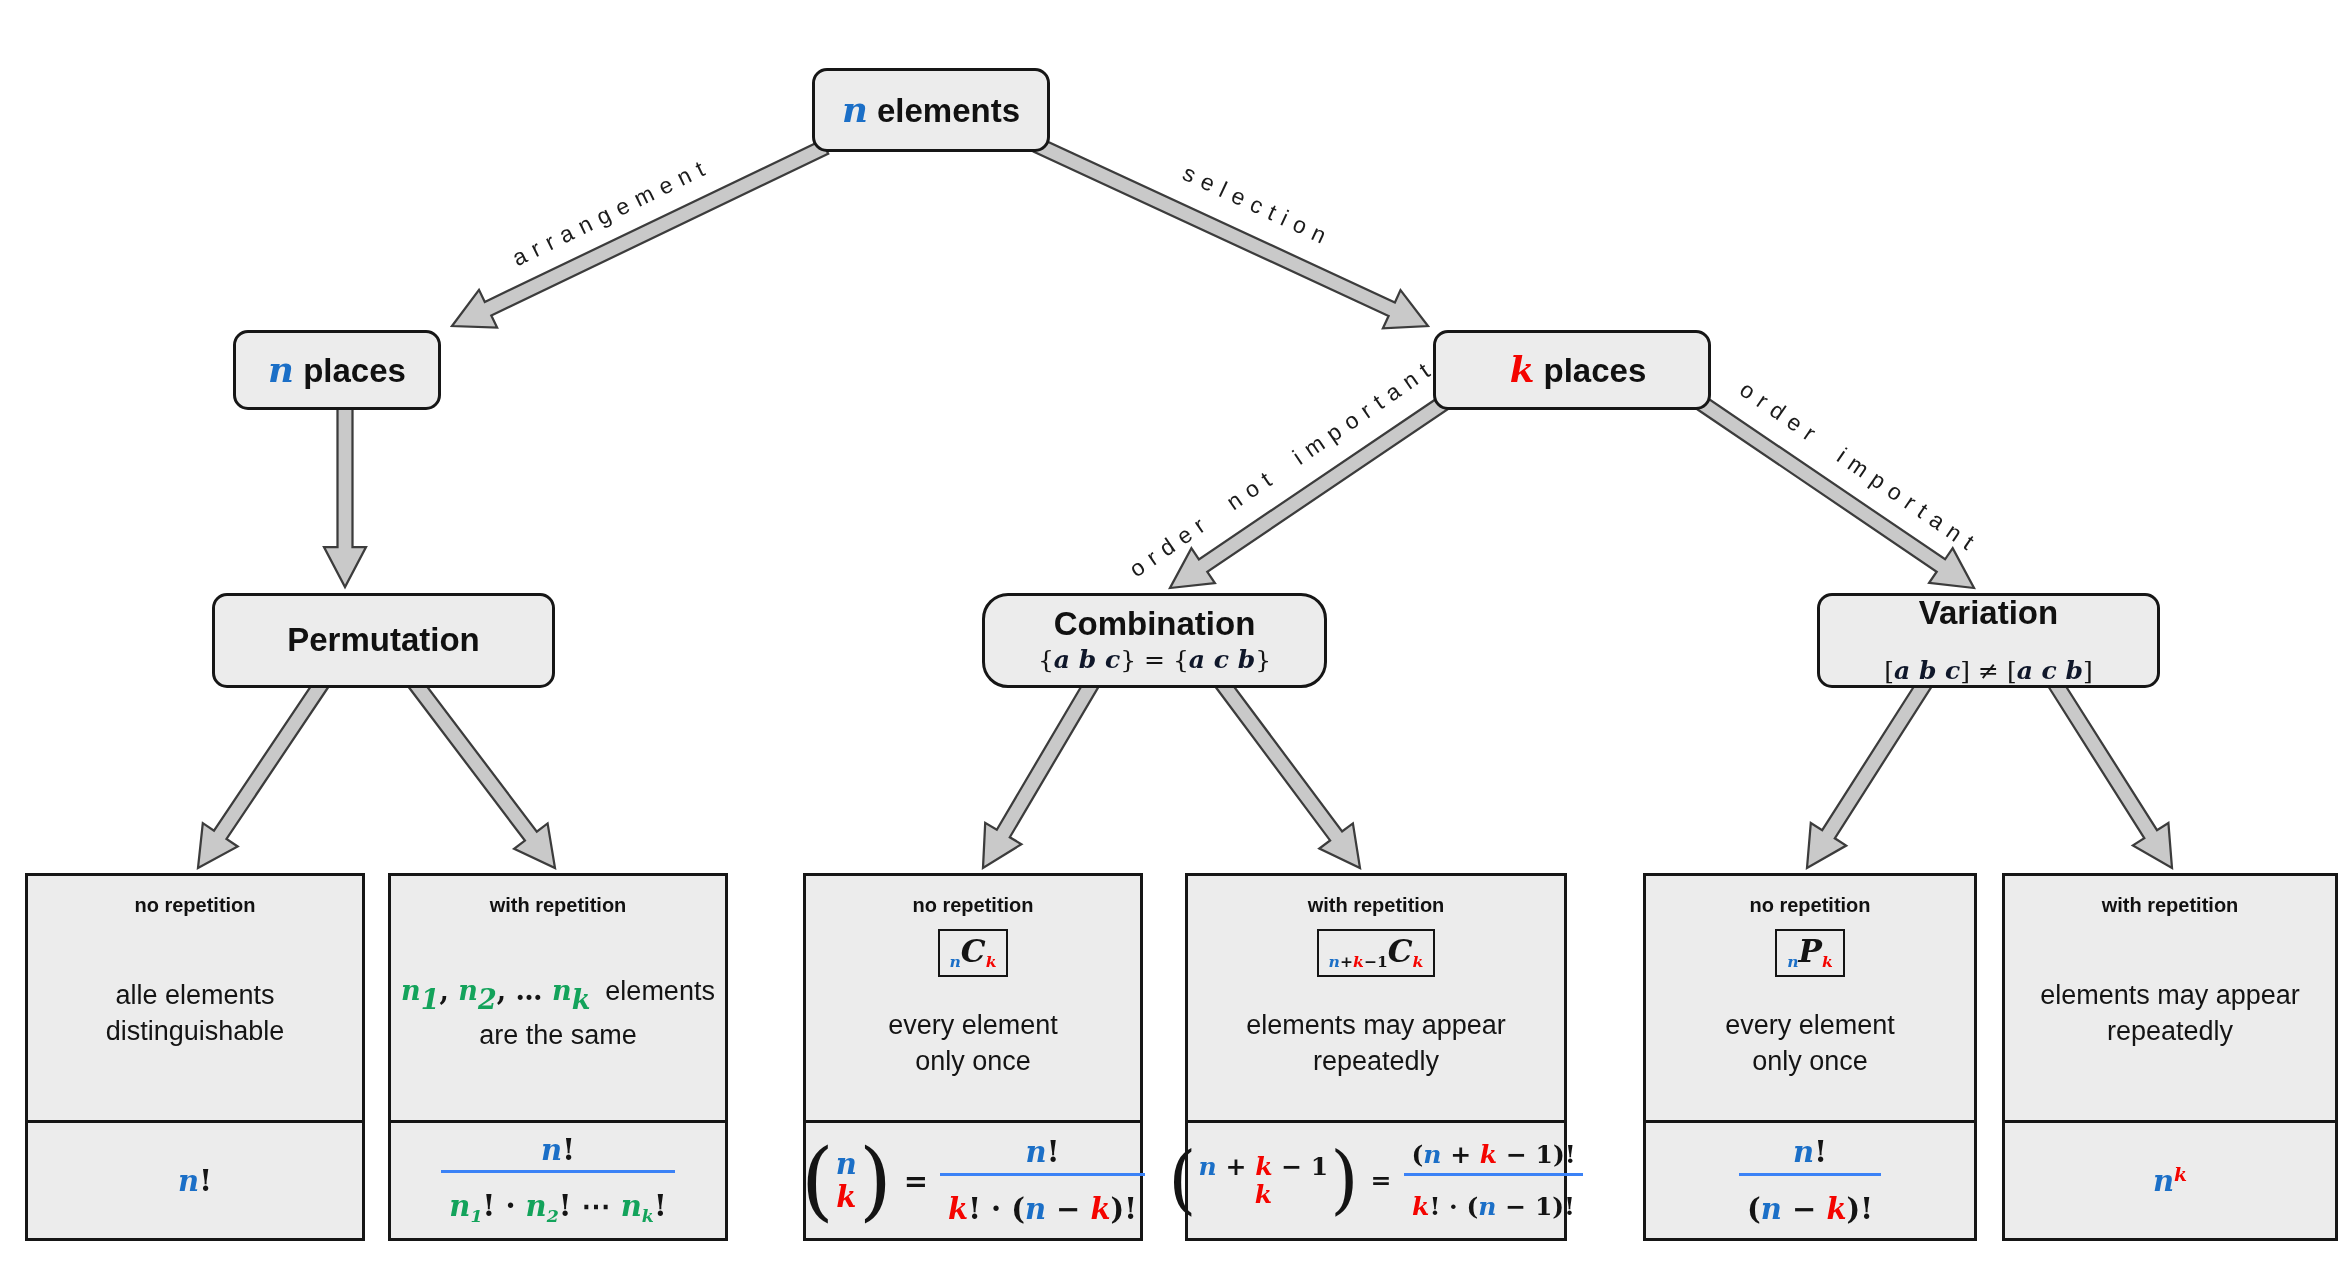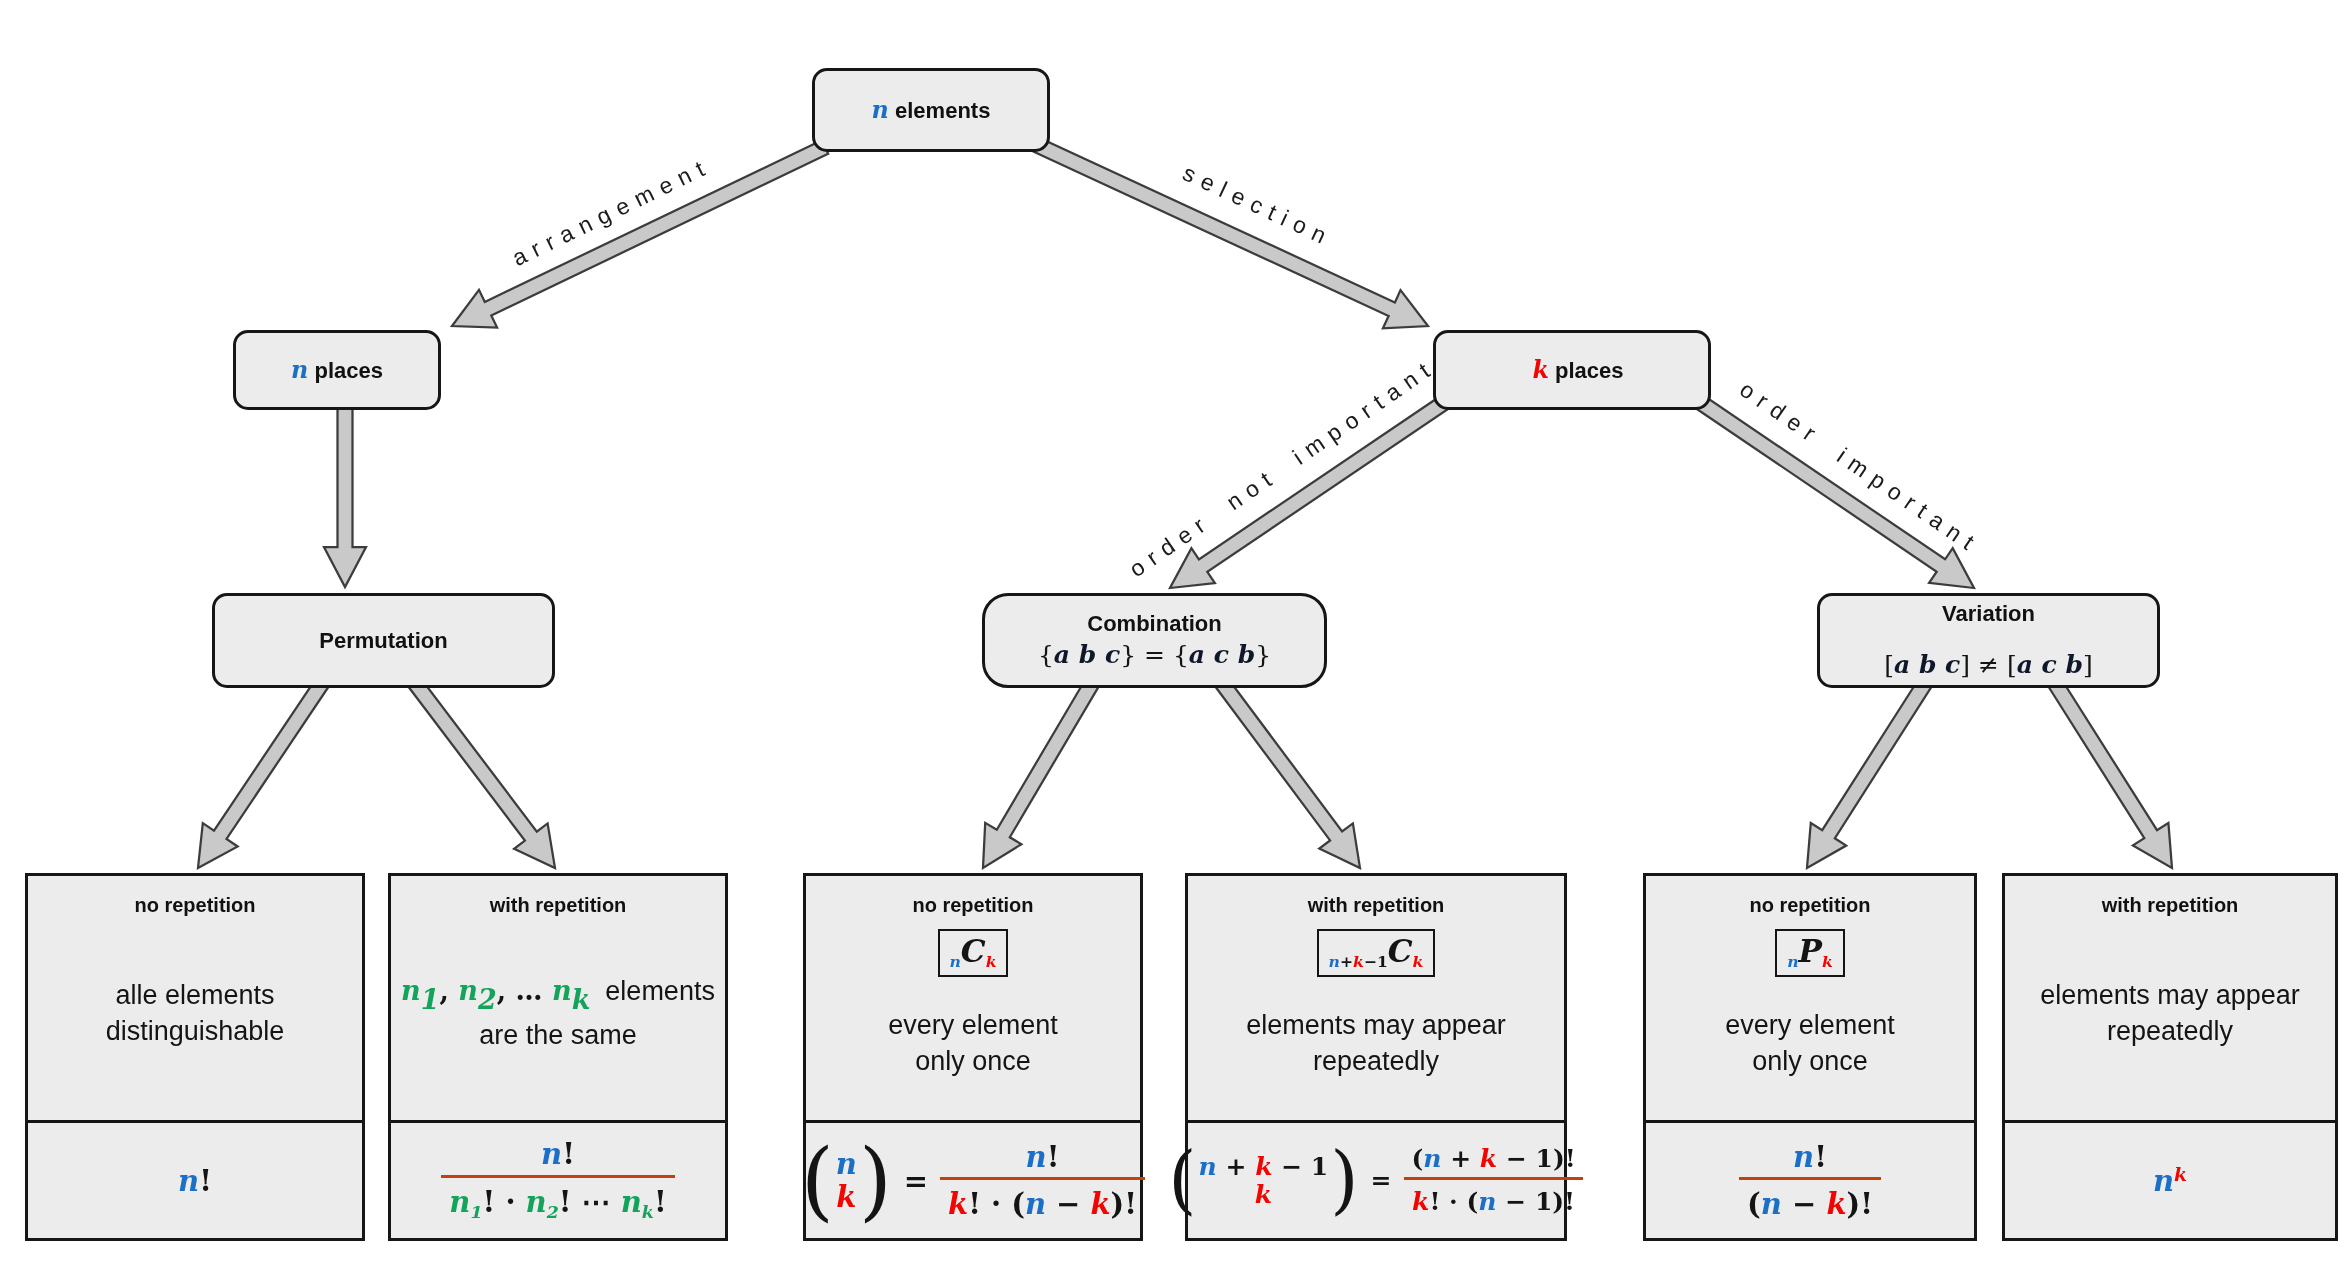--- a/index.html
+++ b/index.html
@@ -14,21 +14,21 @@
           color:#1b1b1b;white-space:nowrap;}
   .node{position:absolute;z-index:2;background:var(--fill);border:3px solid var(--line);
         border-radius:15px;box-sizing:border-box;display:flex;flex-direction:column;
         align-items:center;justify-content:center;}
   #node-root{left:812px;top:68px;width:238px;height:84px;}
   #node-nplaces{left:233px;top:330px;width:208px;height:80px;}
   #node-kplaces{left:1433px;top:330px;width:278px;height:80px;padding-left:12px;}
   #node-perm{left:212px;top:593px;width:343px;height:95px;}
   #node-comb{left:982px;top:593px;width:345px;height:95px;border-radius:26px;}
   #node-var{left:1817px;top:593px;width:343px;height:95px;gap:21px;}
-  .node-title{font-weight:bold;font-size:22px;color:#111;line-height:1.05;}
+  .node-title{font-weight:bold;font-size:33px;color:#111;line-height:1.05;}
   .node-title .tk-b,.node-title .tk-r{font-size:1.08em;}
   .node-sub{font-size:25px;margin-top:4px;color:#141414;}
   .leaf{position:absolute;top:873px;height:368px;z-index:2;background:var(--fill);
         border:3px solid var(--line);box-sizing:border-box;display:flex;flex-direction:column;}
   #leaf-0{left:25px;width:340px;}
   #leaf-1{left:388px;width:340px;}
   #leaf-2{left:803px;width:340px;}
   #leaf-3{left:1185px;width:382px;}
   #leaf-4{left:1643px;width:334px;}
   #leaf-5{left:2002px;width:336px;}
@@ -50,21 +50,21 @@
   .tk-o{color:#141414;font-family:"DejaVu Serif",serif;font-weight:bold;font-style:normal;}
   .tk-u{color:#141414;font-family:"DejaVu Serif",serif;font-weight:normal;font-style:normal;}
   .tk-i{color:#0f172a;font-family:"DejaVu Serif",serif;font-style:italic;font-weight:bold;}
   .tk-p{color:#141414;font-family:Liberation Sans, sans-serif;font-style:normal;font-weight:normal;}
   .tk-t{color:#111;font-family:"Liberation Sans",sans-serif;font-weight:bold;}
   .tk-sub{font-size:.6em;vertical-align:-0.35em;}
   .tk-sup{font-size:.65em;vertical-align:0.55em;}
   .leaf-desc .tk-g{font-size:1.0em;}
   .frac{display:inline-flex;flex-direction:column;align-items:center;}
   .frac .num,.frac .den{padding:0 8px;line-height:1.12;}
-  .frac .den{border-top:3px solid #c2410c;margin-top:4px;padding-top:8px;}
+  .frac .den{border-top:3px solid #3b82f6;margin-top:4px;padding-top:17px;}
   .binom{display:inline-flex;align-items:center;}
   .binom .paren{font-size:2.9em;font-weight:normal;line-height:.85;transform:scaleY(1.02);
         font-family:"DejaVu Serif",serif;}
   .binom .stack{display:inline-flex;flex-direction:column;align-items:center;line-height:1.12;margin:0 2px;}
   .eq{margin:0 12px;}
 </style>
 </head>
 <body>
 
 <div class="canvas">

